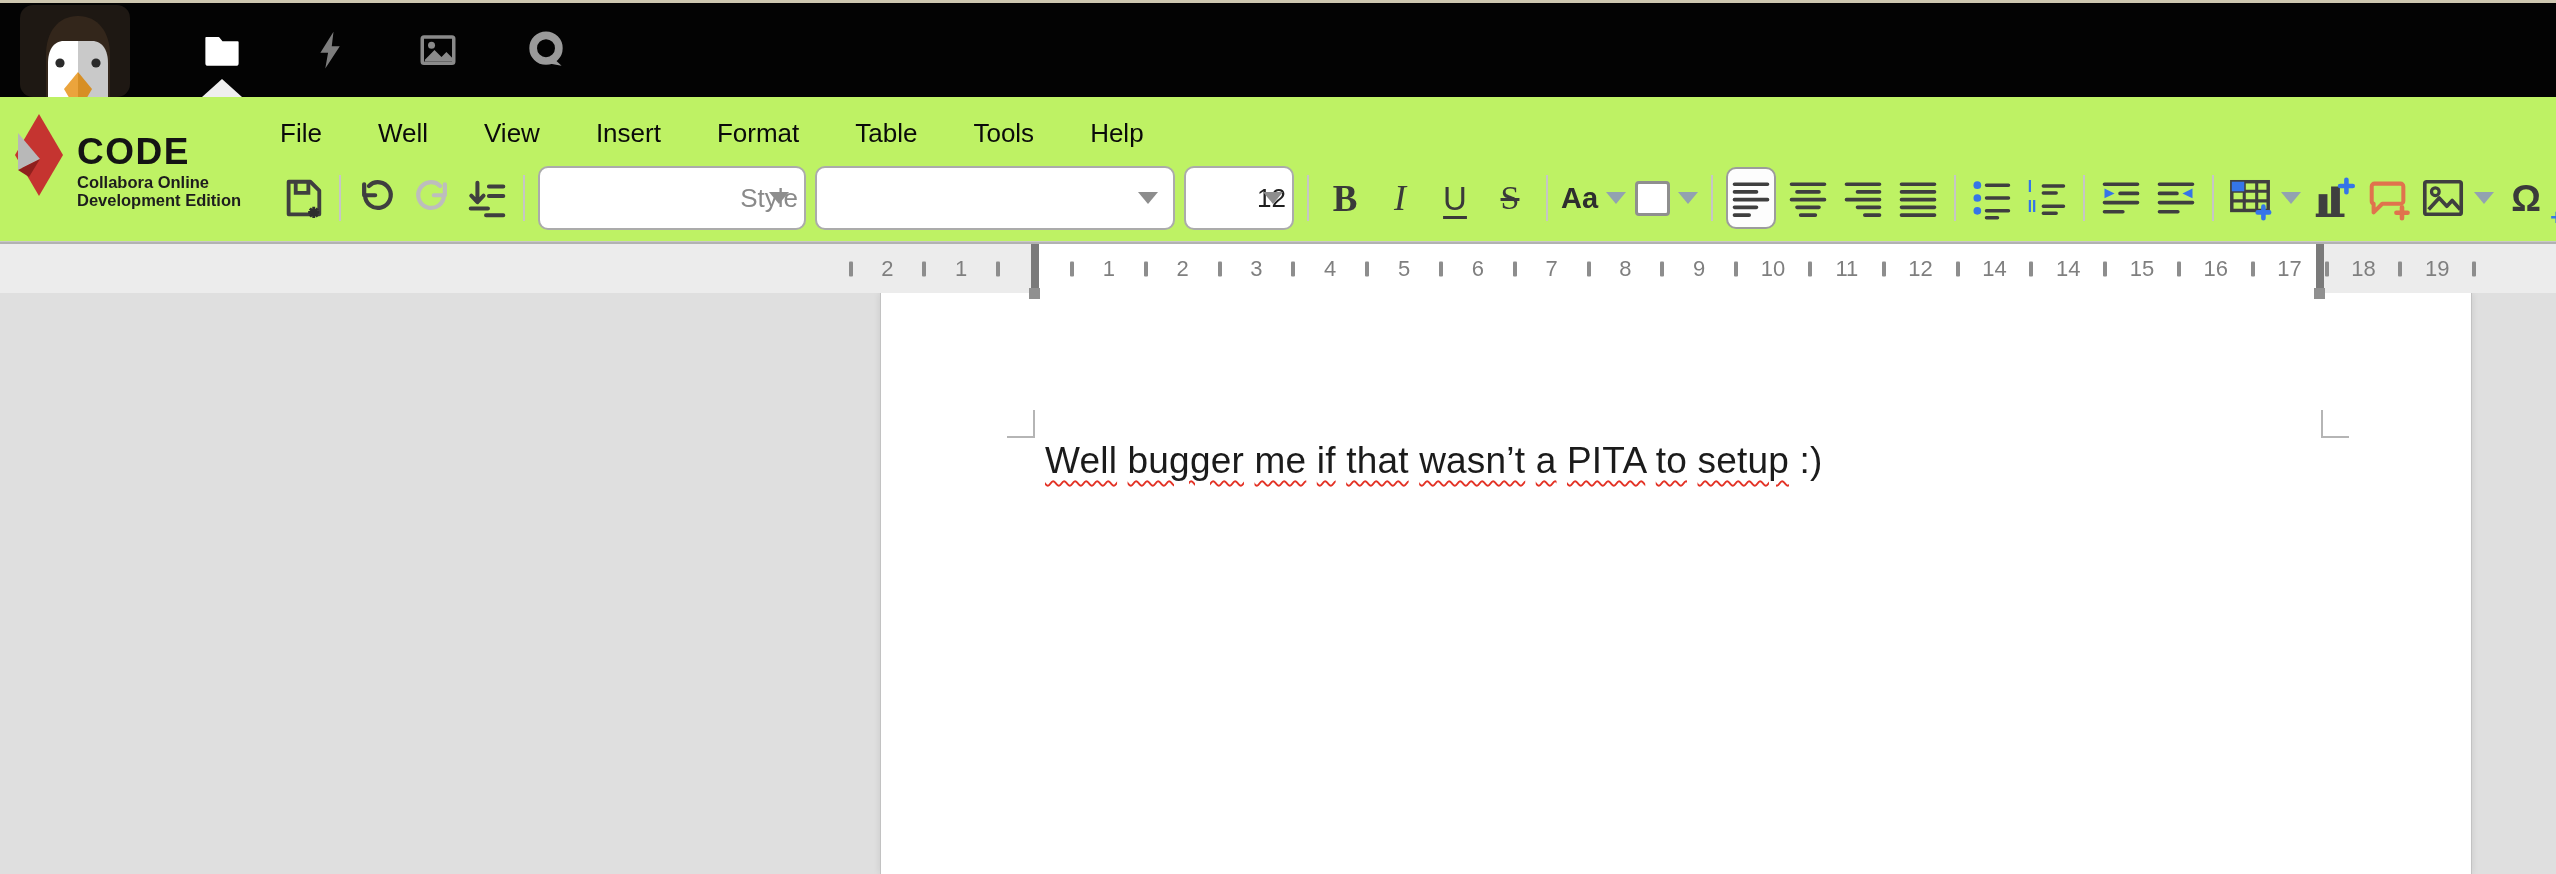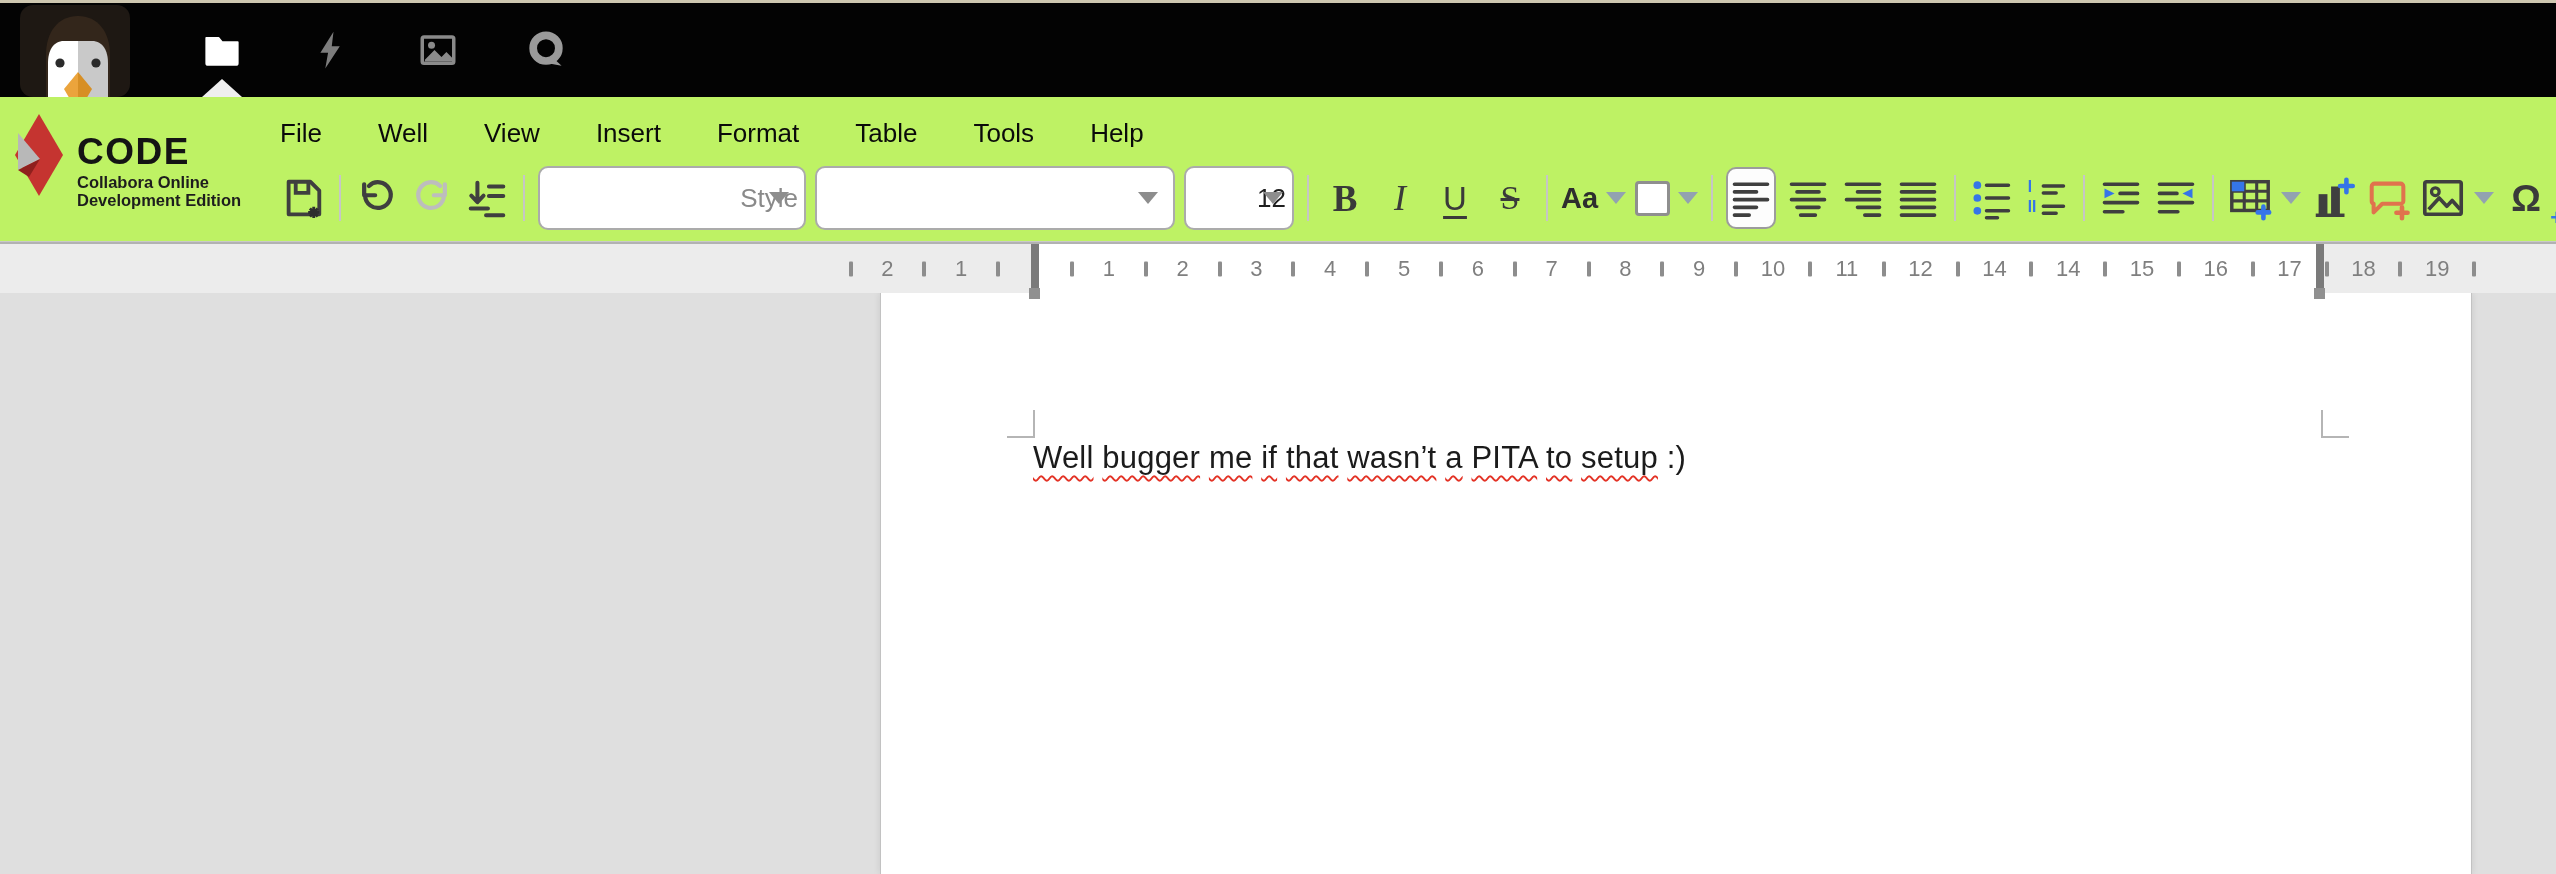--- a/index.html
+++ b/index.html
@@ -56,21 +56,21 @@
   .ruler-handle.right{left:2314px;}
   .ruler-num{position:absolute;top:50%;transform:translate(-50%,-50%);font-size:22px;color:#7f7f7f;}
   .ruler-tick{position:absolute;top:50%;transform:translate(-50%,-50%);width:4px;height:15px;background:#8d8d8d;border-radius:1px;}
   
   .canvas{position:relative;height:581px;background:#dfdfdf;}
   .page{position:absolute;left:880px;top:0;width:1590px;height:100%;background:#fff;
         border-left:1px solid #c2c2c2;border-right:1px solid #c2c2c2;box-shadow:0 0 7px rgba(0,0,0,.10);}
   .corner{position:absolute;width:26px;height:26px;}
   .corner.tl{left:126px;top:117px;border-right:2px solid #b5b5b5;border-bottom:2px solid #b5b5b5;}
   .corner.tr{left:1440px;top:117px;border-left:2px solid #b5b5b5;border-bottom:2px solid #b5b5b5;}
-  .docline{position:absolute;left:152px;top:147px;font-size:31px;color:#1b1b1b;letter-spacing:.2px;white-space:nowrap;}
+  .docline{position:absolute;left:164px;top:147px;font-size:37px;color:#1b1b1b;letter-spacing:.2px;white-space:nowrap;}
   .misspelled{text-decoration-line:underline;text-decoration-style:wavy;text-decoration-color:#e33225;text-decoration-thickness:2px;text-underline-offset:7px;}
 </style>
 </head>
 <body>
 
 <div class="top-edge"></div>
 
 <header class="topbar">
   <div class="avatar">
     <svg viewBox="0 0 110 92" width="110" height="92">

